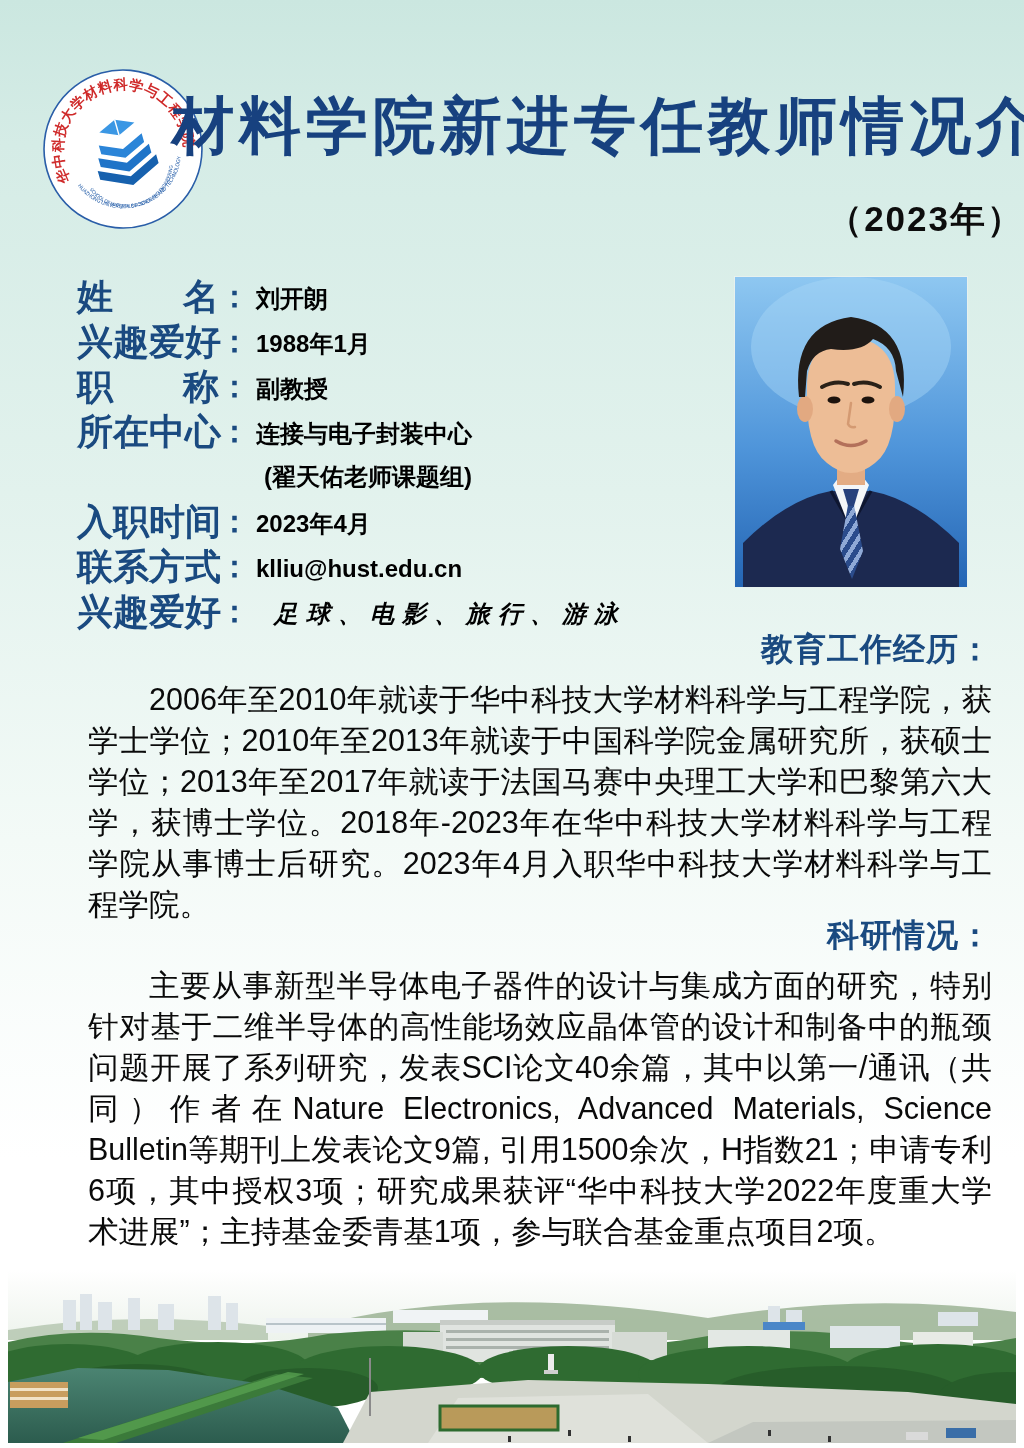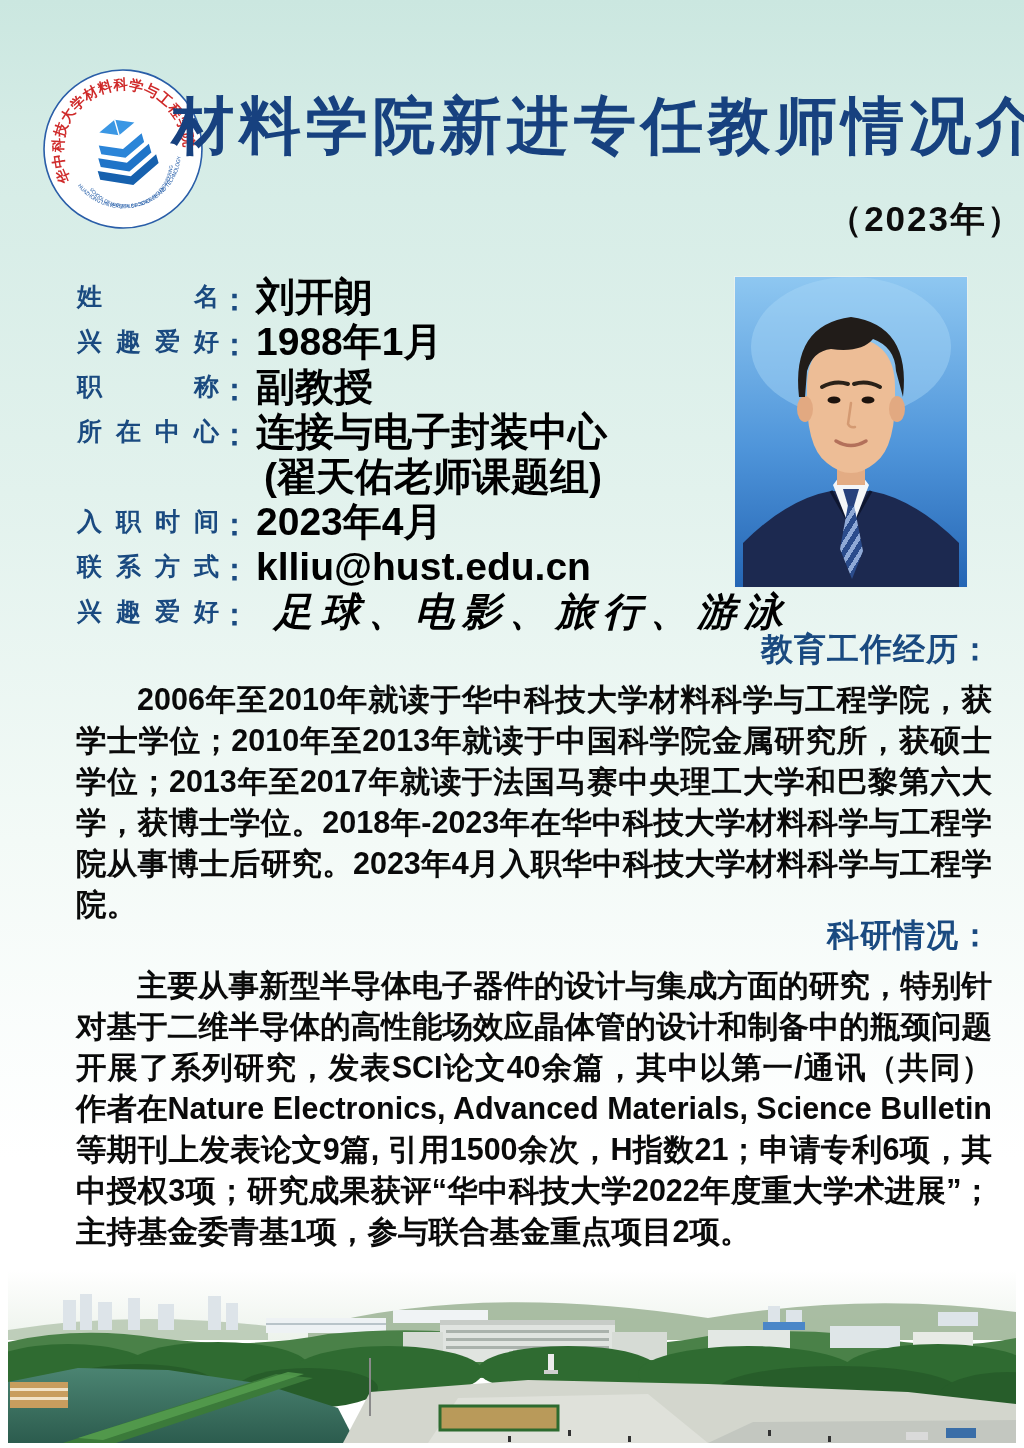--- a/index.html
+++ b/index.html
@@ -15,37 +15,37 @@
     font-size:62px;font-weight:bold;color:#17417f;letter-spacing:5px;white-space:nowrap;
   }
   .subtitle{
     position:absolute;left:0;top:196px;width:100%;text-align:right;
     font-size:35px;font-weight:bold;color:#0d0d0d;letter-spacing:2px;
   }
   
   .rows{position:absolute;left:77px;top:274px;width:645px;}
   .row{height:45px;line-height:45px;white-space:nowrap;}
   .lbl{
-    display:inline-block;width:142px;font-size:25px;font-weight:bold;color:#1a4a80;
+    display:inline-block;width:142px;font-size:36px;font-weight:bold;color:#1a4a80;
     text-align:justify;text-align-last:justify;vertical-align:top;
   }
   .colon{font-size:31px;font-weight:bold;color:#1a4a80;}
-  .val{font-size:39px;font-weight:bold;color:#000;margin-left:6px;}
+  .val{font-size:24px;font-weight:bold;color:#000;margin-left:6px;}
   .val-spaced{letter-spacing:8px;margin-left:24px;font-style:italic;}
   .subval{margin-left:175px;}
   
   .photo{position:absolute;left:735px;top:277px;width:232px;height:310px;box-shadow:0 0 0 1px #e7f1ee;}
   .photo svg{display:block;width:100%;height:100%;}
   
   .sec{position:absolute;left:72px;width:920px;}
   .sec-edu{top:628px;}
   .sec-res{top:914px;}
   .sec h2{margin:0;font-size:32px;font-weight:bold;color:#1a4a80;letter-spacing:1px;text-align:right;}
   .sec p{
-    margin:7px 0 0 4px;font-size:30.5px;font-weight:bold;color:#0a0a0a;
+    margin:7px 0 0 16px;font-size:30.5px;font-weight:normal;color:#0a0a0a;
     line-height:41px;text-align:justify;text-indent:2em;
   }
   
   .campus{position:absolute;left:0;bottom:0;width:1024px;height:178px;background:#fff;}
   .campus svg{position:absolute;left:8px;right:8px;top:0;bottom:5px;width:1008px;height:173px;display:block;}
 </style>
 </head>
 <body>
 
 <div class="poster">

